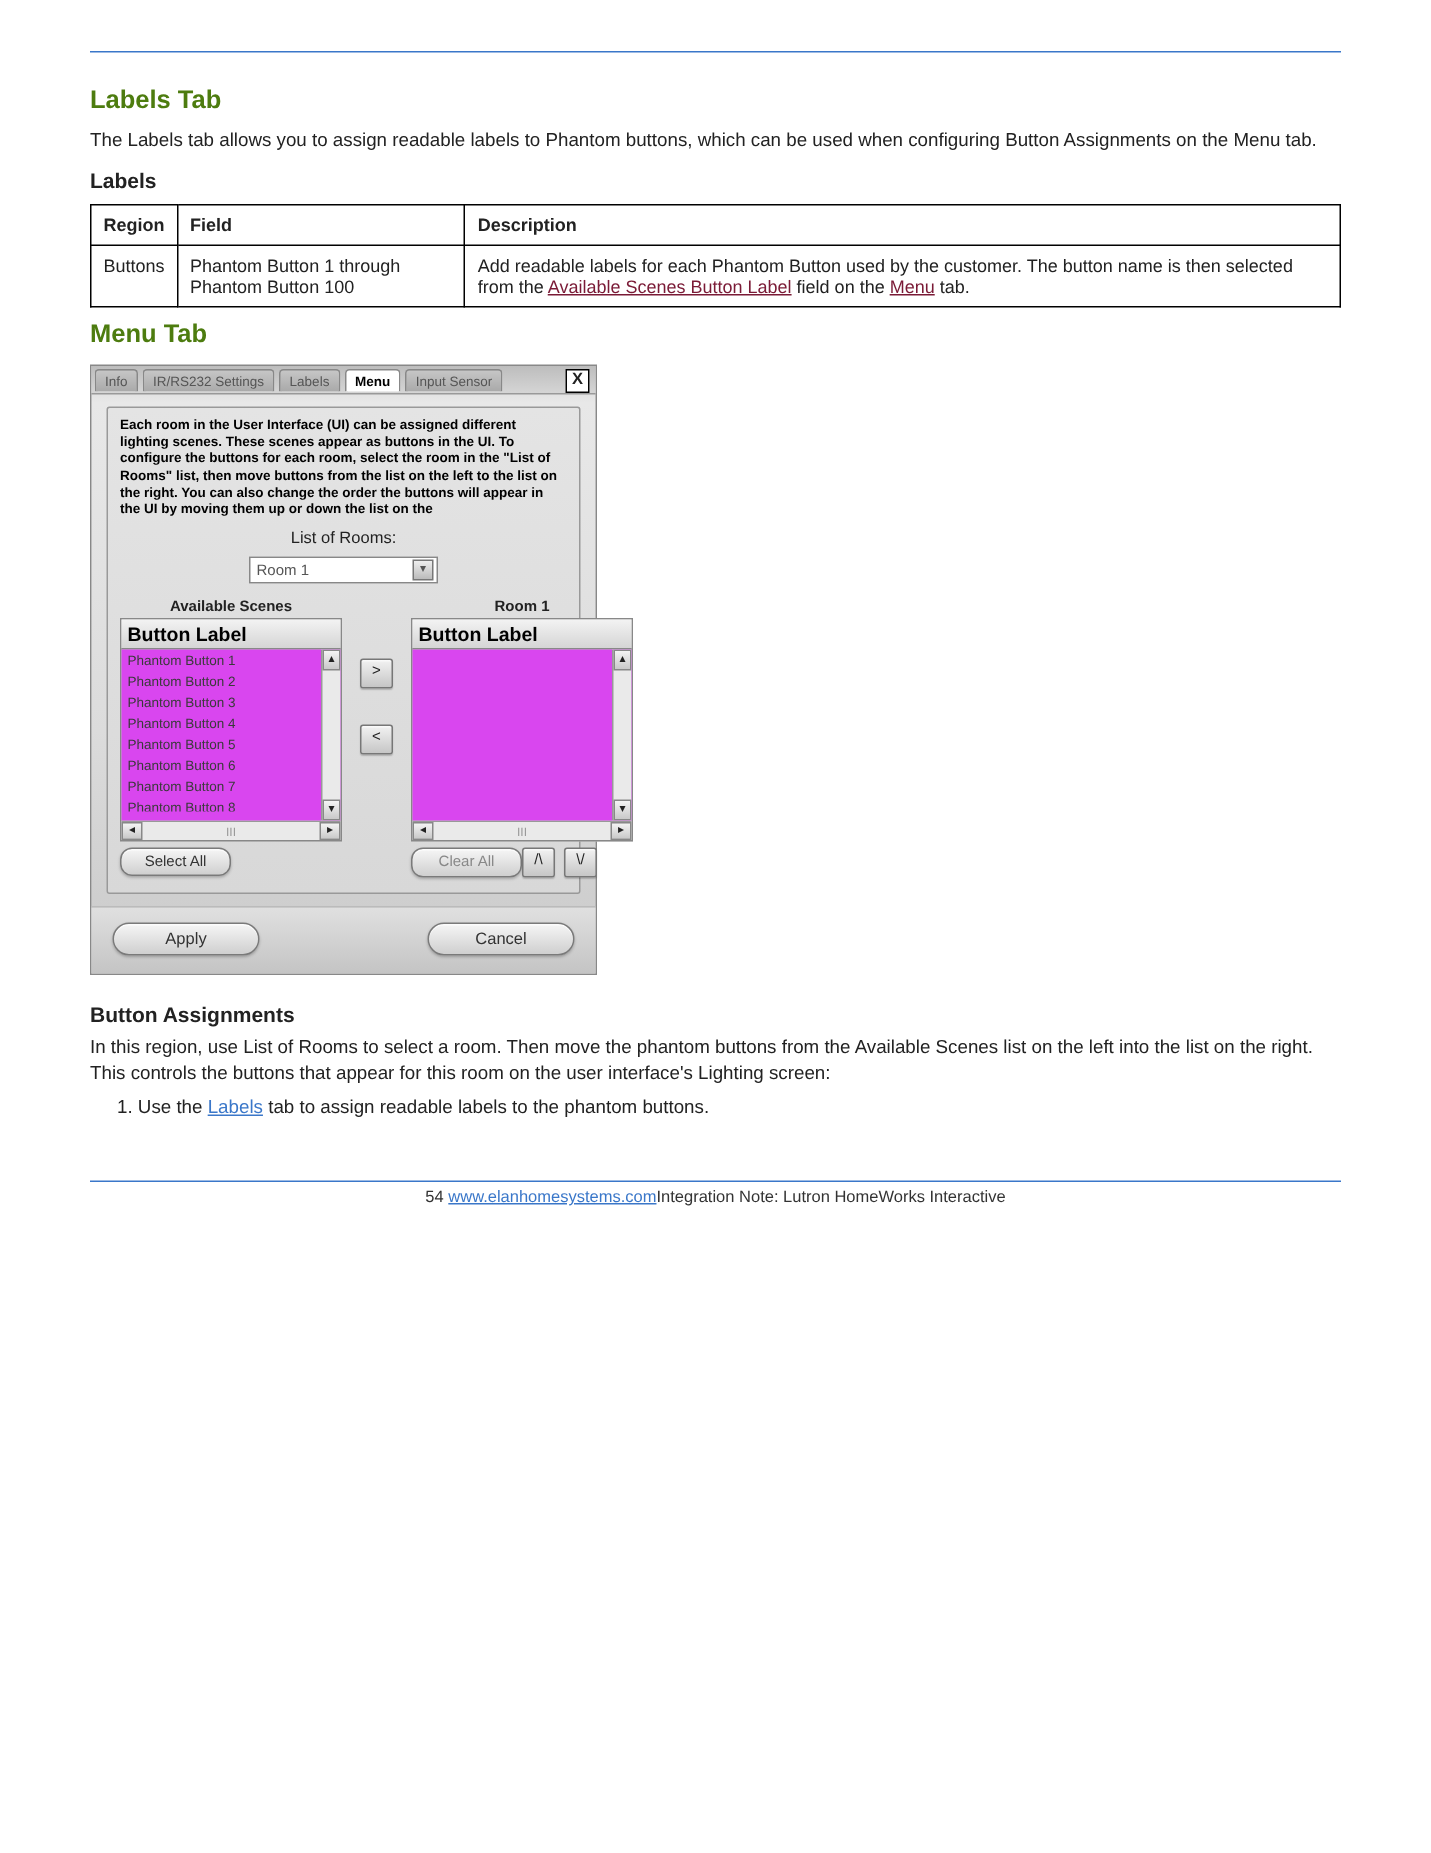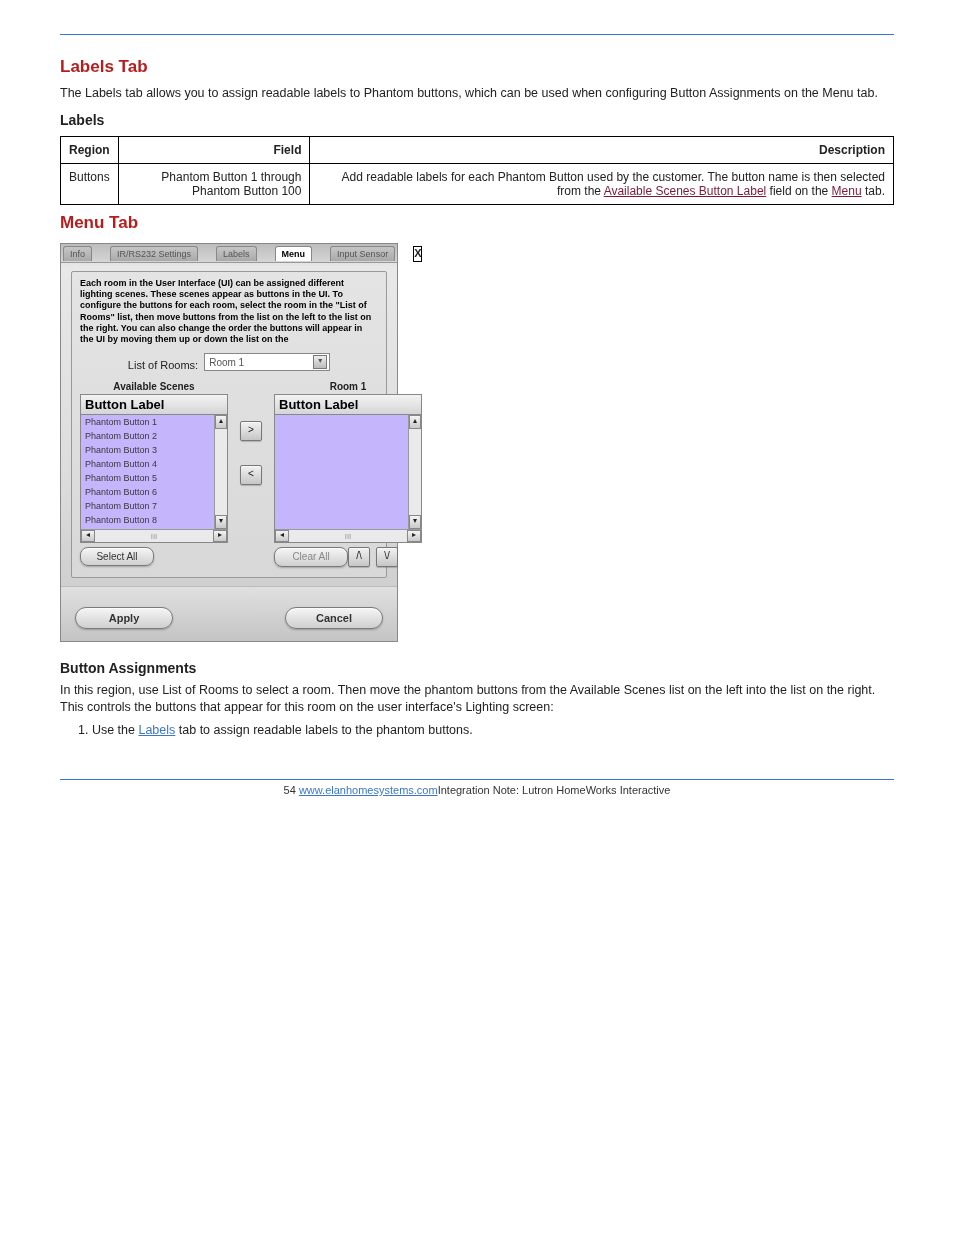--- a/index.html
+++ b/index.html
@@ -12,21 +12,21 @@
   }
   .page {
     padding: 34px 60px 40px 60px;
   }
   .top-rule {
     border: none;
     border-top: 1.5px solid #3a77c9;
     margin: 0 0 22px 0;
   }
   .section-title {
-    color: #b91c1c;
+    color: #4d7c0f;
     font-size: 17px;
     font-weight: bold;
     margin: 6px 0 8px 0;
   }
   .body-text {
     font-size: 12.5px;
     line-height: 1.35;
     margin: 6px 0;
   }
   .sub-section {
@@ -37,21 +37,21 @@
   }
   table.labels-table {
     border-collapse: collapse;
     width: 100%;
     margin: 8px 0 8px 0;
   }
   table.labels-table th, table.labels-table td {
     border: 1.5px solid #000;
     padding: 6px 8px;
     font-size: 12px;
-    text-align: right;
+    text-align: left;
     vertical-align: top;
   }
   table.labels-table th {
     font-weight: bold;
   }
   .cell-link {
     color: #7a1a36;
     text-decoration: underline;
   }
   
@@ -64,21 +64,21 @@
     font-size: 10px;
     color: #222;
     position: relative;
   }
   .dialog-tabs {
     display: flex;
     align-items: center;
     background: linear-gradient(#bdbdbd,#d5d5d5);
     border-bottom: 1px solid #999;
     padding: 2px 2px 0 2px;
-    gap: 18px;
+    gap: 3px;
   }
   .dialog-tabs .tab {
     padding: 2px 6px;
     font-size: 9px;
     color: #555;
     background: linear-gradient(#c6c6c6,#a9a9a9);
     border: 1px solid #888;
     border-bottom: none;
     border-radius: 3px 3px 0 0;
     white-space: nowrap;
@@ -109,24 +109,25 @@
     padding: 6px 8px 10px 8px;
   }
   .panel .intro {
     font-weight: bold;
     font-size: 9px;
     line-height: 1.25;
     color: #000;
   }
   .row-rooms {
     display: flex;
-    align-items: flex-end;
+    align-items: center;
     justify-content: center;
     gap: 6px;
     margin: 8px 0 10px 0;
+    flex-direction: column;
   }
   .row-rooms label {
     font-size: 11px;
   }
   .combo {
     display: inline-flex;
     align-items: center;
     justify-content: space-between;
     background: #fff;
     border: 1px solid #888;
@@ -167,21 +168,21 @@
     border-bottom: 1px solid #888;
     font-weight: bold;
     font-size: 13px;
     padding: 2px 4px;
     color: #000;
   }
   .listbox .body {
     height: 114px;
     overflow: hidden;
     position: relative;
-    background: #c4b5fd;
+    background: #d946ef;
   }
   .listbox .body .item {
     padding: 2px 4px;
     font-size: 9px;
     color: #3a3a3a;
     white-space: nowrap;
   }
   .listbox .body .item.cut {
     color: #3a3a3a;
     overflow: hidden;
@@ -271,24 +272,23 @@
   }
   .dialog-footer {
     display: flex;
     justify-content: space-between;
     padding: 10px 14px 12px 14px;
     background: linear-gradient(#e0e0e0,#c4c4c4);
     border-top: 1px solid #bbb;
   }
   .oval-btn.large {
     padding: 4px 22px;
-    font-weight: bold;
+    font-weight: normal;
     font-size: 11px;
     border-radius: 12px;
-    margin-top: 10px;
   }
   .bottom-rule {
     border: none;
     border-top: 1px solid #3a77c9;
     margin: 40px 0 4px 0;
   }
   .footer-row {
     display: flex;
     justify-content: center;
     font-size: 11px;

